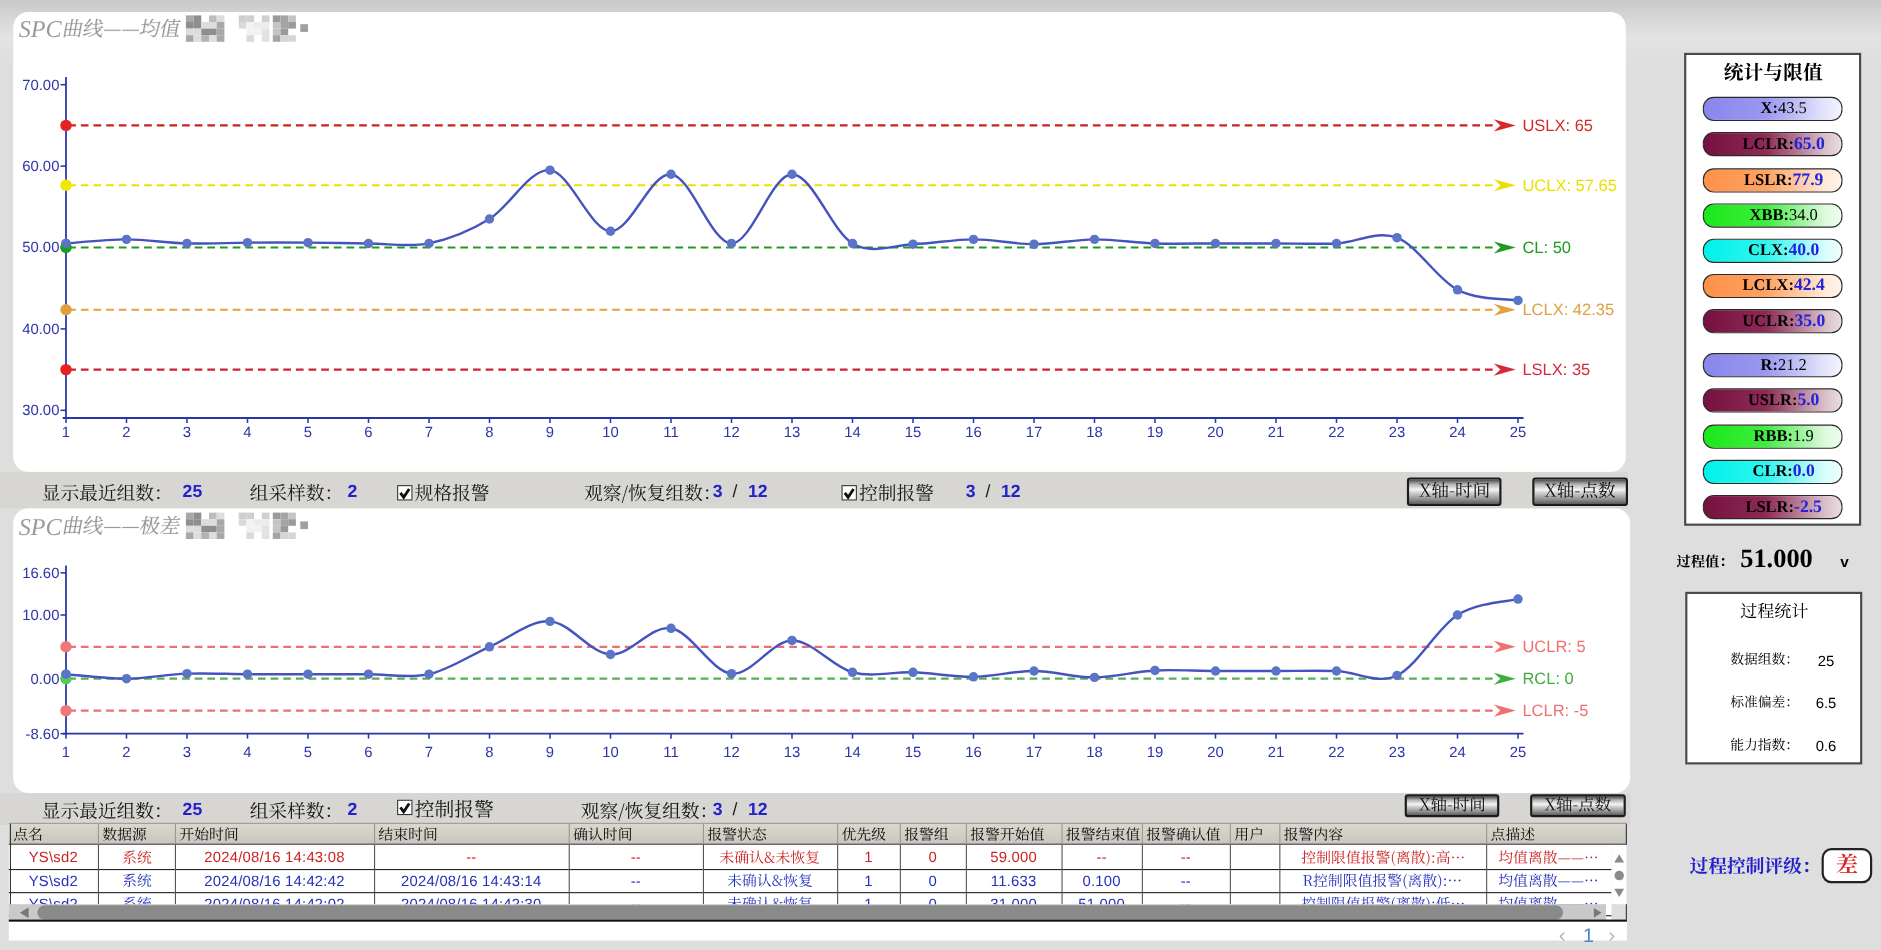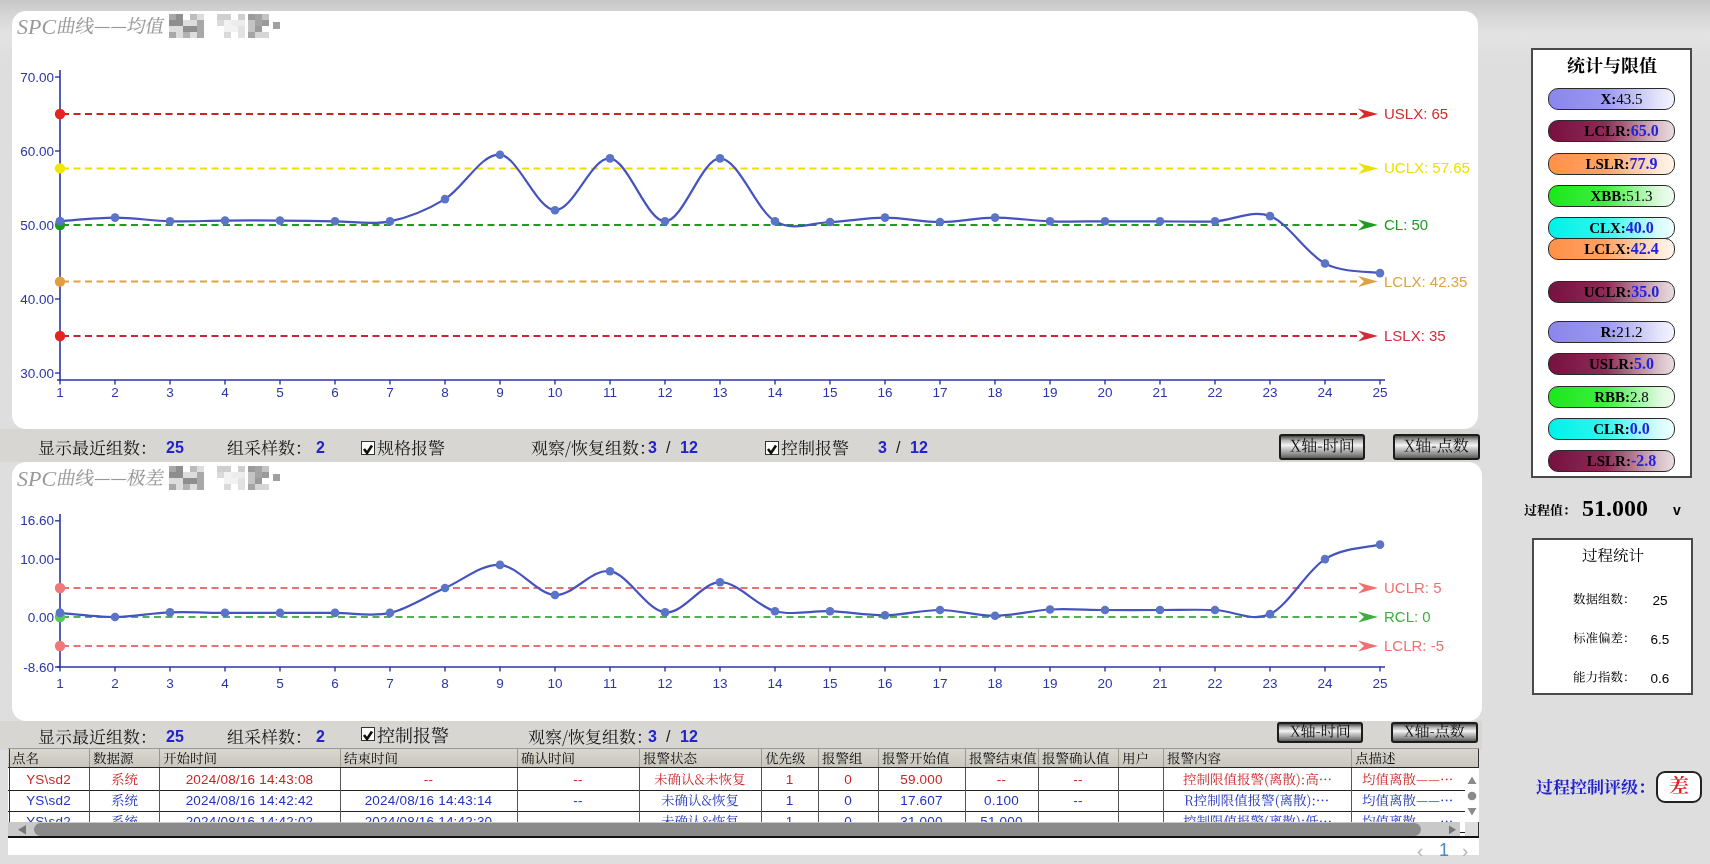--- a/index.html
+++ b/index.html
@@ -688,21 +688,21 @@
           <use href="#g55" x="0"></use>
           <use href="#g40" x="1000"></use>
           <use href="#g41" x="2000"></use>
           <use href="#g56" x="3000"></use>
           <use href="#g23" x="3779"></use>
           <use href="#g24" x="4779"></use>
         </g>
       </svg></div>
     <div style="position:absolute;left:761px;top:793px;width:57px;text-align:center;font-size:13.5px;color:#2233bb;letter-spacing:0.2px">1</div>
     <div style="position:absolute;left:818px;top:793px;width:60px;text-align:center;font-size:13.5px;color:#2233bb;letter-spacing:0.2px">0</div>
-    <div style="position:absolute;left:878px;top:793px;width:87px;text-align:center;font-size:13.5px;color:#2233bb;letter-spacing:0.2px">17.607</div>
+    <div style="position:absolute;left:878px;top:793px;width:87px;text-align:center;font-size:13.5px;color:#2233bb;letter-spacing:0.2px">11.633</div>
     <div style="position:absolute;left:965px;top:793px;width:73px;text-align:center;font-size:13.5px;color:#2233bb;letter-spacing:0.2px">0.100</div>
     <div style="position:absolute;left:1038px;top:793px;width:80px;text-align:center;font-size:13.5px;color:#2233bb;letter-spacing:0.2px">--</div>
     <div class="cj " style="left:1184.43075px;top:794px;width:145px;height:15px"><svg width="145" height="15" viewBox="0 0 145 15">
         <g fill="#2233bb" transform="translate(0,11.3) scale(0.0135,-0.0135)">
           <use href="#g65" x="0"></use>
           <use href="#g25" x="715"></use>
           <use href="#g26" x="1715"></use>
           <use href="#g57" x="2715"></use>
           <use href="#g4" x="3715"></use>
           <use href="#g18" x="4715"></use>
@@ -827,29 +827,29 @@
           <use href="#b67" x="0"></use>
           <use href="#b68" x="1000"></use>
           <use href="#b69" x="2000"></use>
           <use href="#b70" x="3000"></use>
           <use href="#b71" x="4000"></use>
         </g>
       </svg></div>
     <div class="pill" style="top:88px;background:linear-gradient(90deg,#8a86ec 0,#9a98ef 45%,#e4e4fb 88%,#f4f4ff 100%)"><b>X:</b><span style="font-size:15px">43.5</span></div>
     <div class="pill" style="top:120px;background:linear-gradient(90deg,#761140 0,#8d2a55 45%,#d8bfc7 88%,#e9dde1 100%)"><b>LCLR:</b><span class="pv">65.0</span></div>
     <div class="pill" style="top:152.5px;background:linear-gradient(90deg,#ff9148 0,#ffa263 45%,#ffe9d6 88%,#fff4ea 100%)"><b>LSLR:</b><span class="pv">77.9</span></div>
-    <div class="pill" style="top:185px;background:linear-gradient(90deg,#1ae81a 0,#3fee3f 45%,#dcf9dc 88%,#effdef 100%)"><b>XBB:</b><span style="font-size:15px">51.3</span></div>
+    <div class="pill" style="top:185px;background:linear-gradient(90deg,#1ae81a 0,#3fee3f 45%,#dcf9dc 88%,#effdef 100%)"><b>XBB:</b><span style="font-size:15px">34.0</span></div>
     <div class="pill" style="top:217px;background:linear-gradient(90deg,#00f2ea 0,#2ff5ee 45%,#d8fcfc 88%,#eeffff 100%)"><b>CLX:</b><span class="pv">40.0</span></div>
-    <div class="pill" style="top:238px;background:linear-gradient(90deg,#ff9148 0,#ffa263 45%,#ffe9d6 88%,#fff4ea 100%)"><b>LCLX:</b><span class="pv">42.4</span></div>
+    <div class="pill" style="top:249px;background:linear-gradient(90deg,#ff9148 0,#ffa263 45%,#ffe9d6 88%,#fff4ea 100%)"><b>LCLX:</b><span class="pv">42.4</span></div>
     <div class="pill" style="top:281px;background:linear-gradient(90deg,#761140 0,#8d2a55 45%,#d8bfc7 88%,#e9dde1 100%)"><b>UCLR:</b><span class="pv">35.0</span></div>
     <div class="pill" style="top:321px;background:linear-gradient(90deg,#8a86ec 0,#9a98ef 45%,#e4e4fb 88%,#f4f4ff 100%)"><b>R:</b><span style="font-size:15px">21.2</span></div>
     <div class="pill" style="top:353px;background:linear-gradient(90deg,#761140 0,#8d2a55 45%,#d8bfc7 88%,#e9dde1 100%)"><b>USLR:</b><span class="pv">5.0</span></div>
-    <div class="pill" style="top:385.5px;background:linear-gradient(90deg,#1ae81a 0,#3fee3f 45%,#dcf9dc 88%,#effdef 100%)"><b>RBB:</b><span style="font-size:15px">2.8</span></div>
+    <div class="pill" style="top:385.5px;background:linear-gradient(90deg,#1ae81a 0,#3fee3f 45%,#dcf9dc 88%,#effdef 100%)"><b>RBB:</b><span style="font-size:15px">1.9</span></div>
     <div class="pill" style="top:417.5px;background:linear-gradient(90deg,#00f2ea 0,#2ff5ee 45%,#d8fcfc 88%,#eeffff 100%)"><b>CLR:</b><span class="pv">0.0</span></div>
-    <div class="pill" style="top:449.5px;background:linear-gradient(90deg,#761140 0,#8d2a55 45%,#d8bfc7 88%,#e9dde1 100%)"><b>LSLR:</b><span class="pv">-2.8</span></div>
+    <div class="pill" style="top:449.5px;background:linear-gradient(90deg,#761140 0,#8d2a55 45%,#d8bfc7 88%,#e9dde1 100%)"><b>LSLR:</b><span class="pv">-2.5</span></div>
     <div class="cj " style="left:1524px;top:504px;width:52px;height:15px"><svg width="52" height="15" viewBox="0 0 52 15">
         <g fill="#000" transform="translate(0,10.9) scale(0.0130,-0.0130)">
           <use href="#b72" x="0"></use>
           <use href="#b73" x="1000"></use>
           <use href="#b71" x="2000"></use>
           <use href="#b74" x="3000"></use>
         </g>
       </svg></div>
     <div style="position:absolute;left:1582px;top:495px;font-family:'Liberation Serif',serif;font-weight:bold;font-size:24px;color:#000">51.000</div>
     <div style="position:absolute;left:1673px;top:502px;font-weight:bold;font-size:14px;color:#000">v</div>

